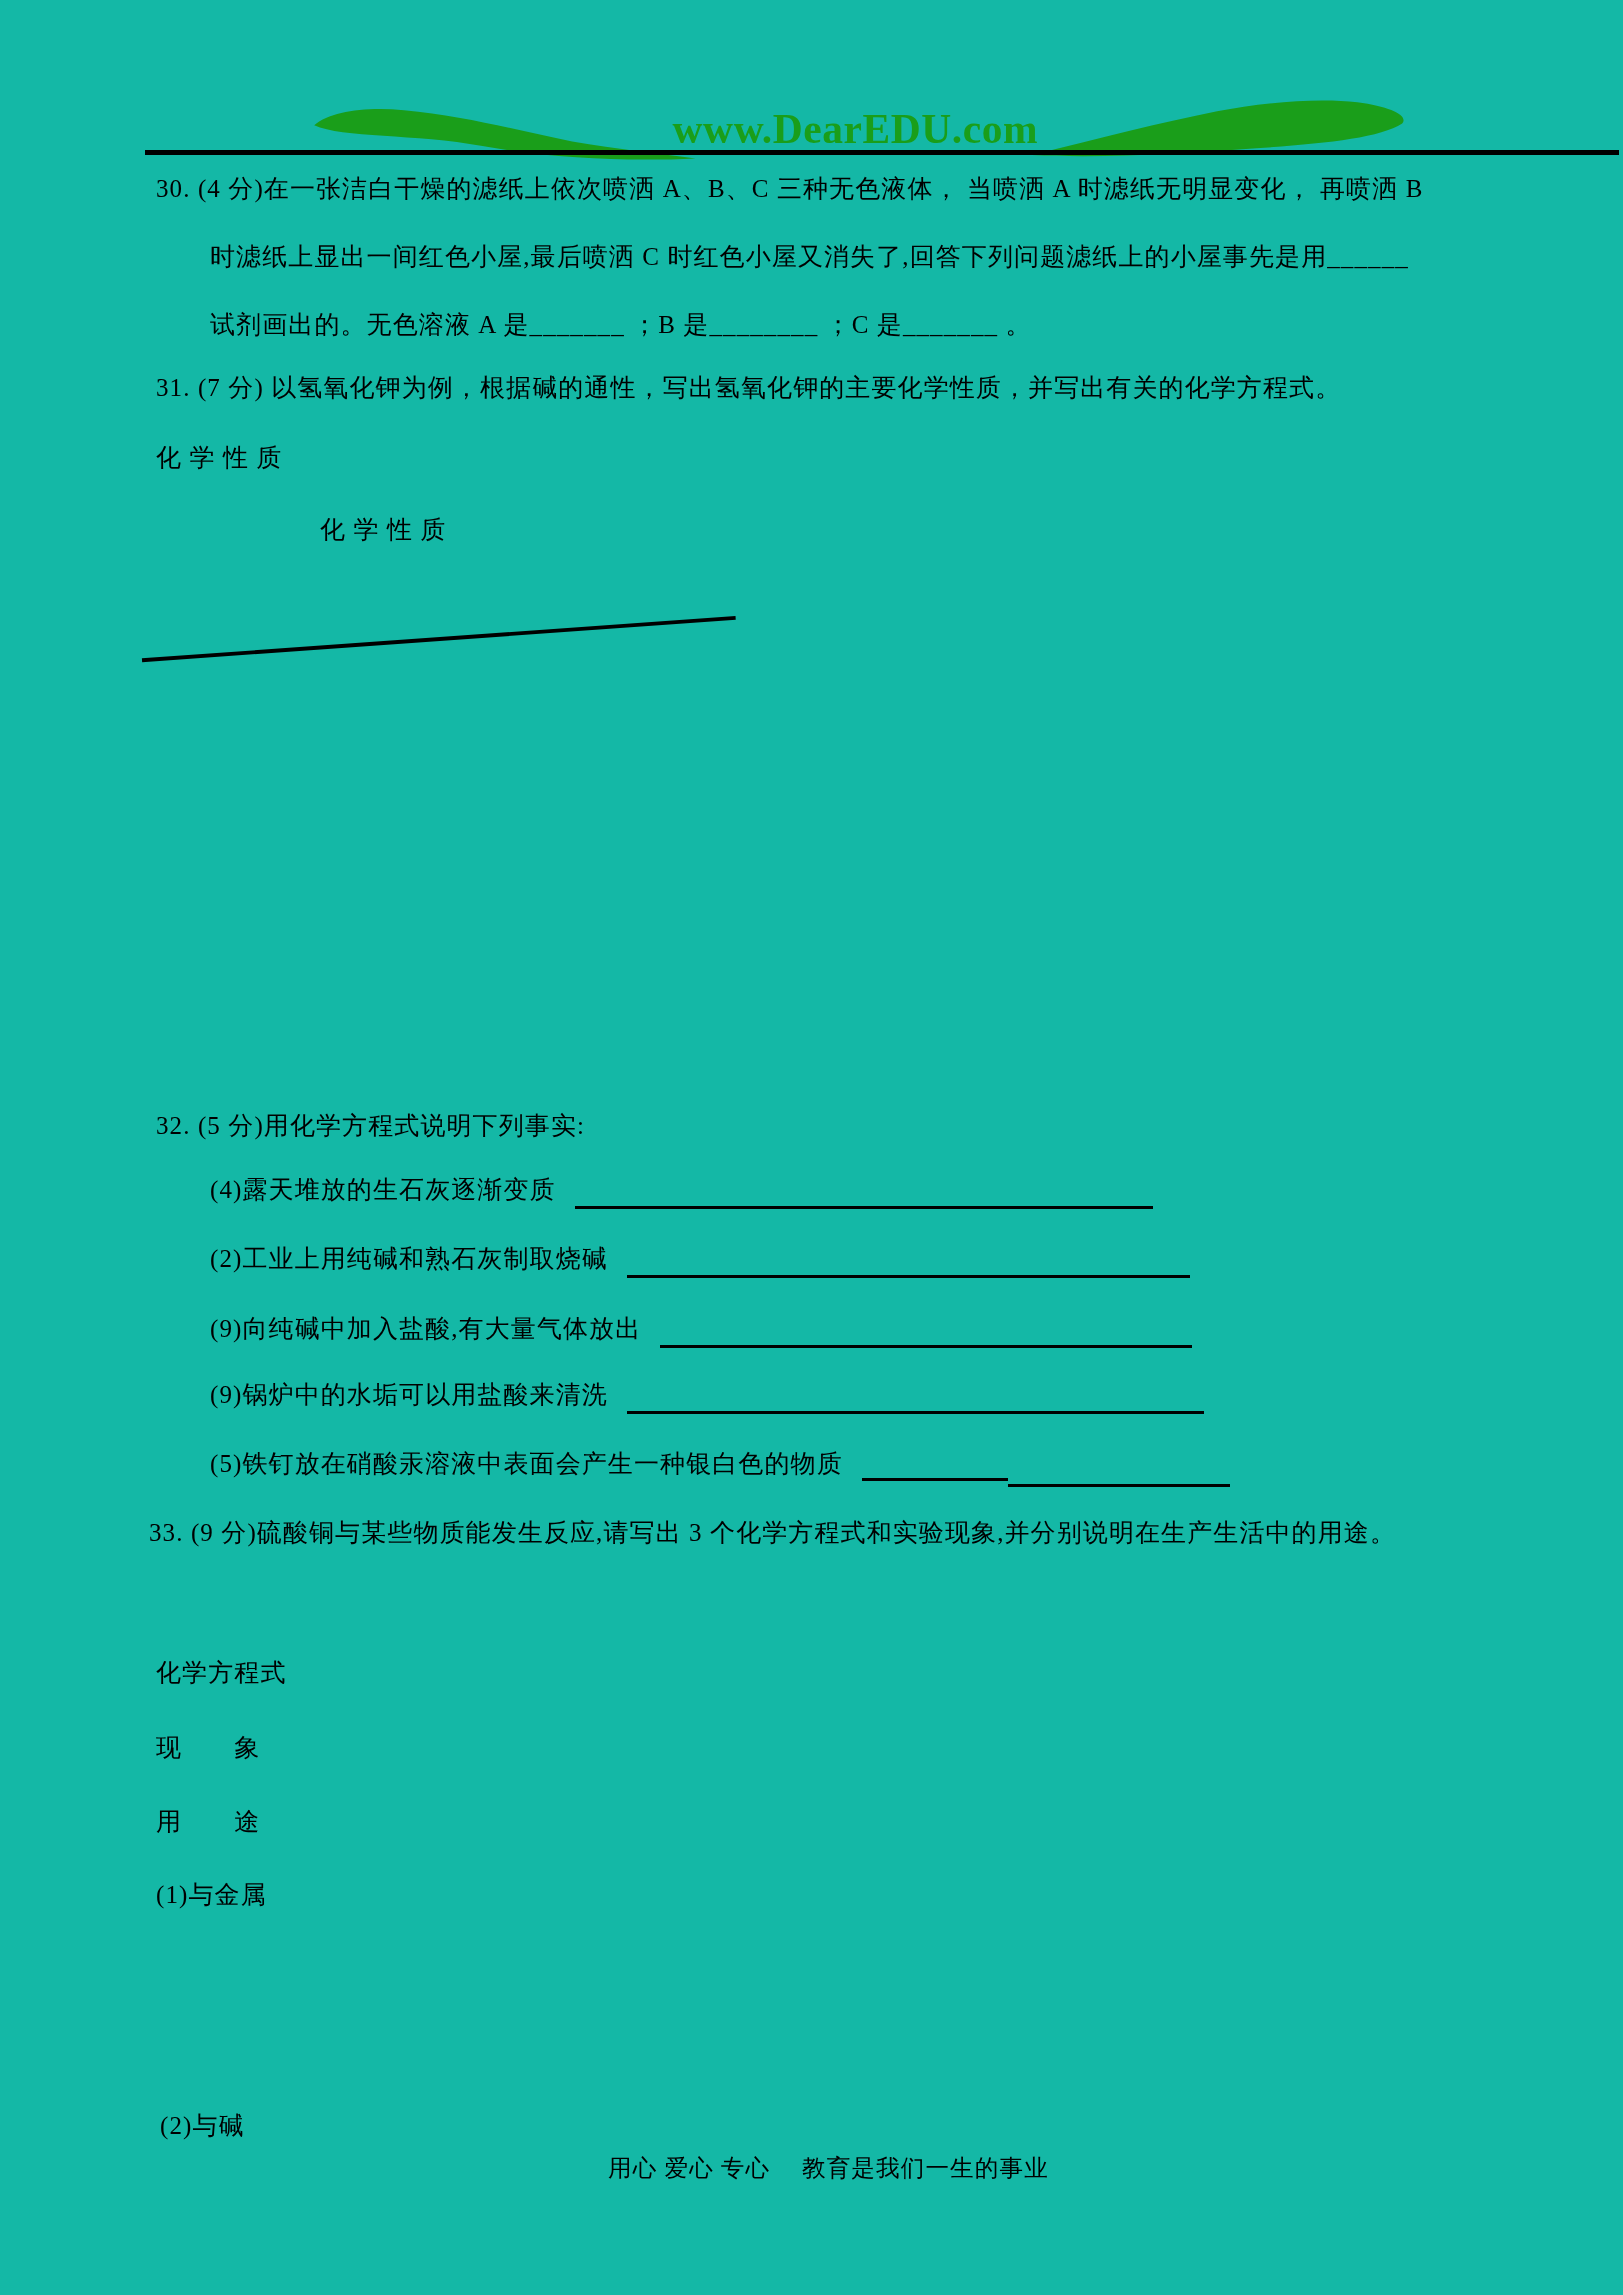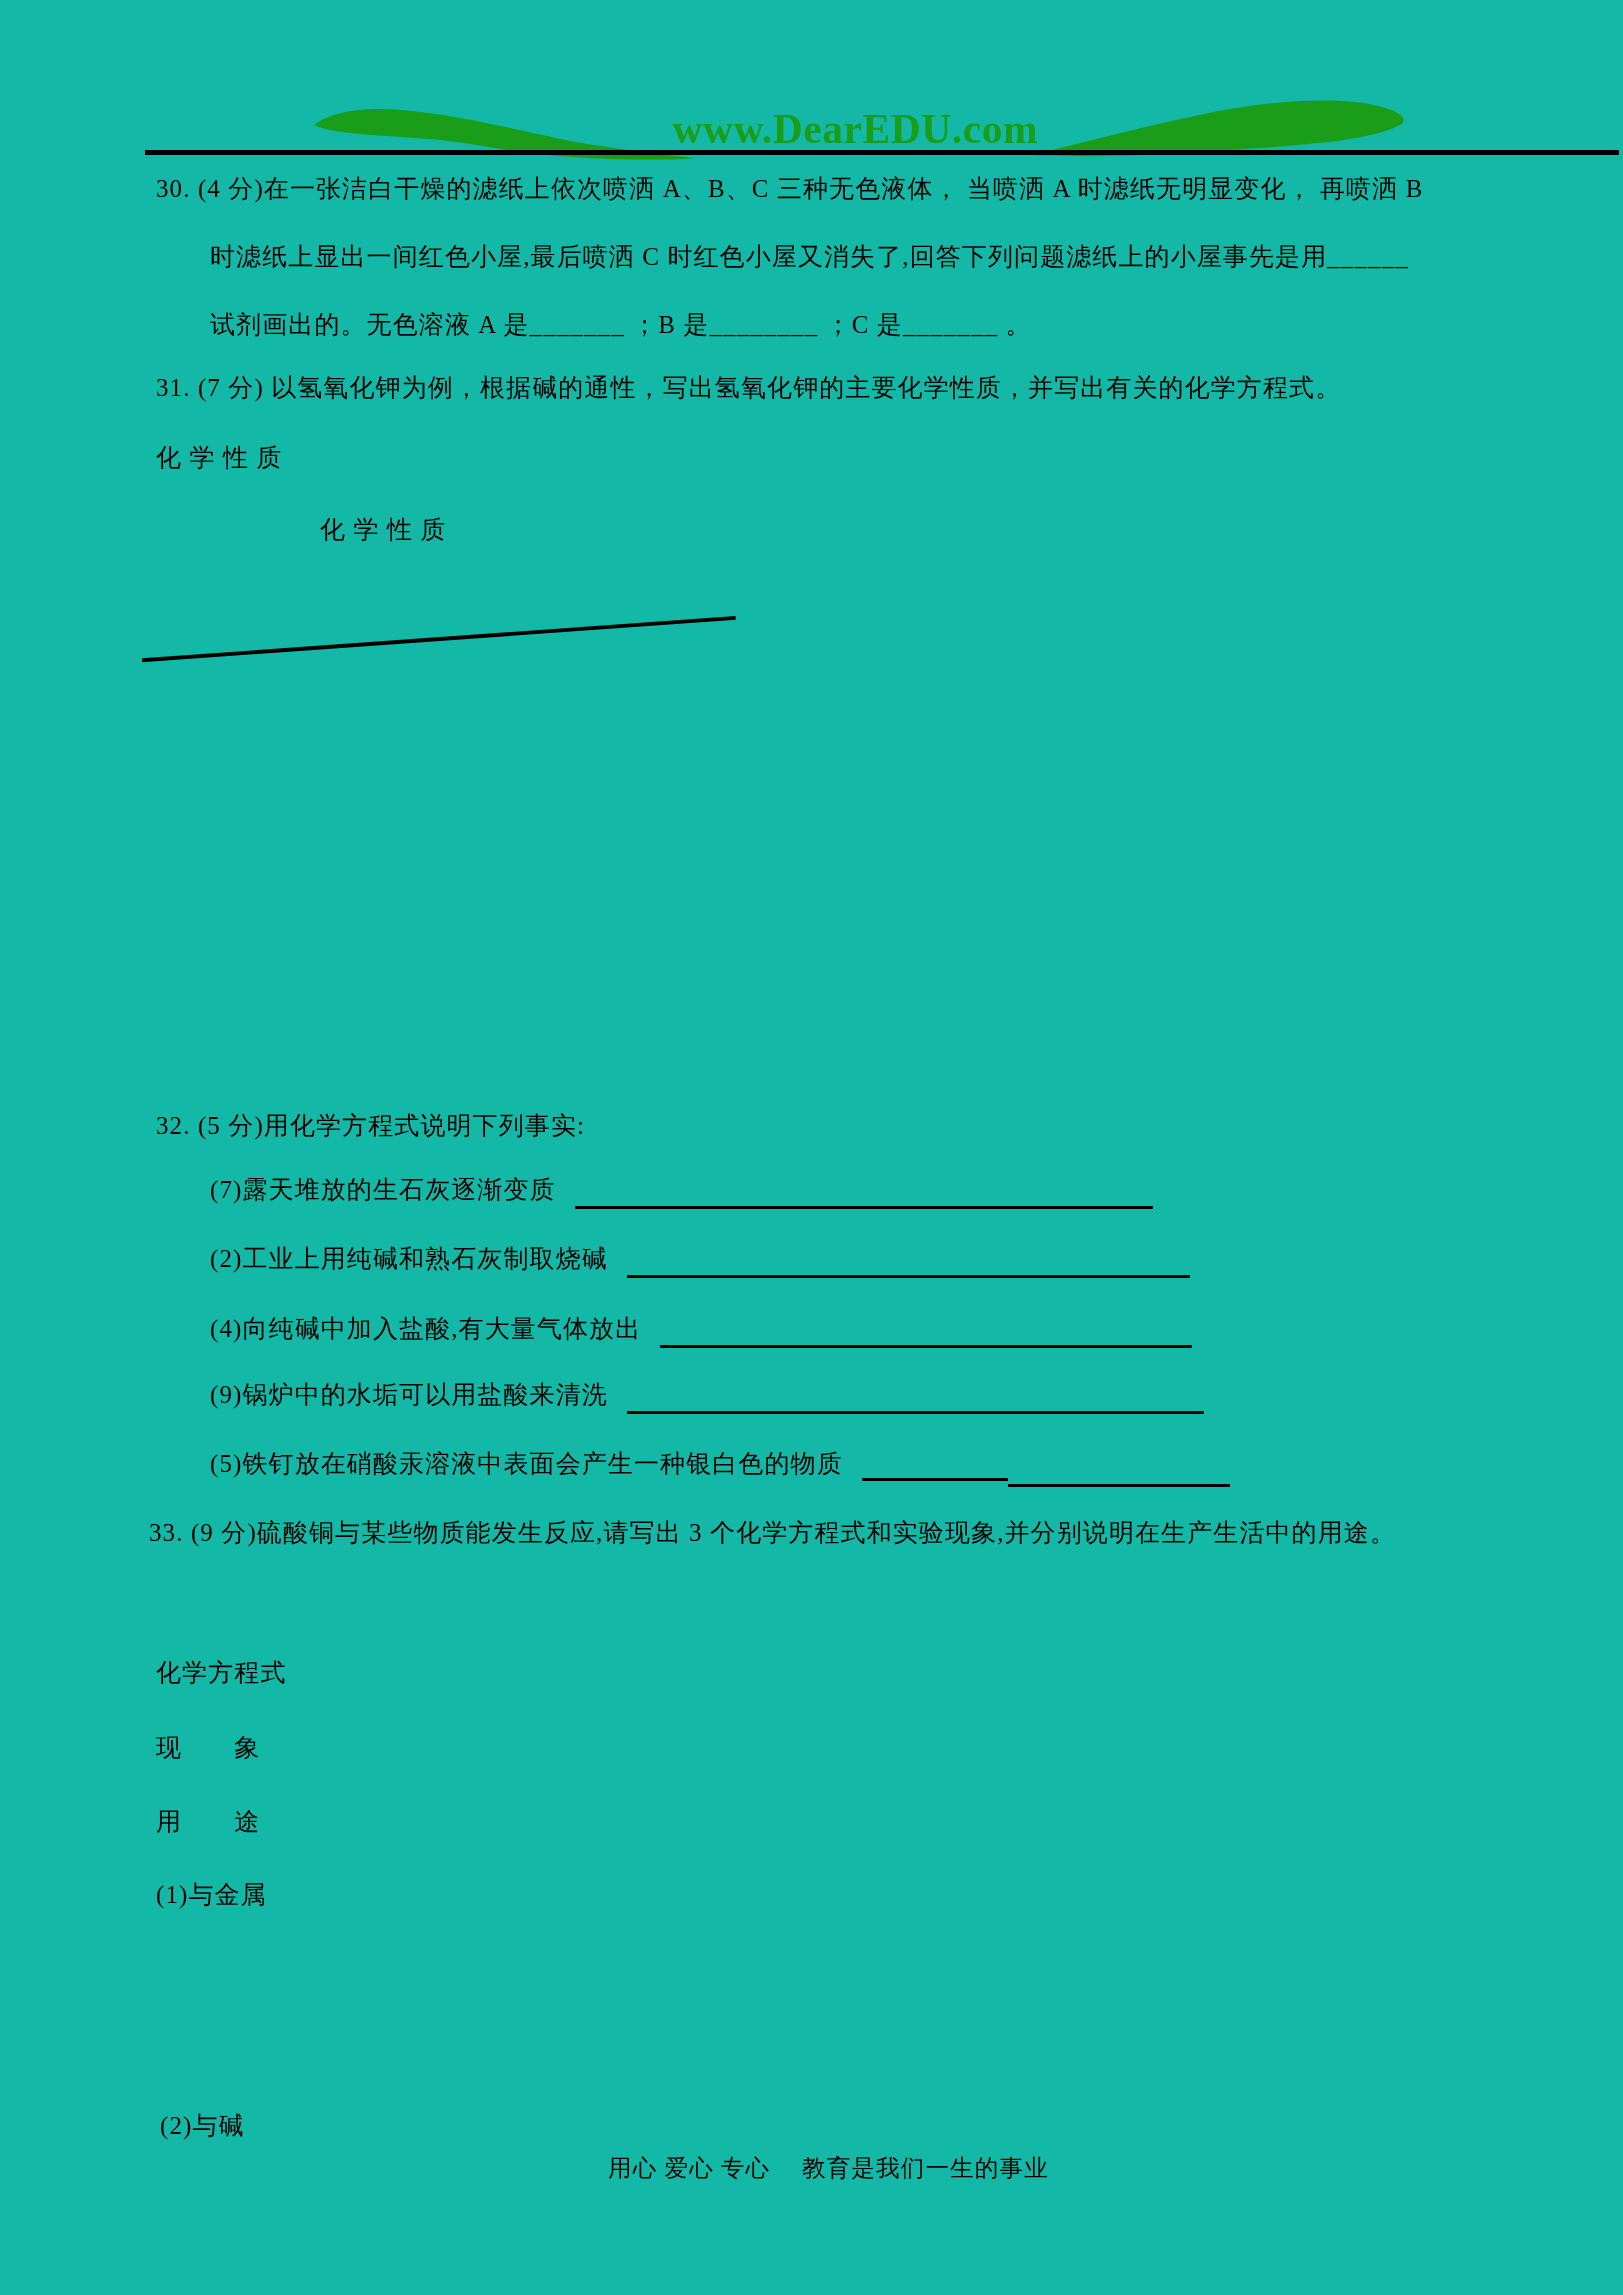--- a/index.html
+++ b/index.html
@@ -85,27 +85,27 @@
 
   <div class="txt q31-t">31. (7 分) 以氢氧化钾为例，根据碱的通性，写出氢氧化钾的主要化学性质，并写出有关的化学方程式。</div>
   <div class="txt q31-lab1">化 学 性 质</div>
   <div class="txt q31-lab2">化 学 性 质</div>
   <svg class="diag-svg" viewBox="0 0 1090 95" xmlns="http://www.w3.org/2000/svg">
     <line x1="10" y1="83" x2="1074" y2="7" stroke="#000000" stroke-width="7"></line>
   </svg>
 
   <div class="txt q32-h">32. (5 分)用化学方程式说明下列事实:</div>
   <div class="txt q32-i1">
-    <span>(7)露天堆放的生石灰逐渐变质</span><span class="blank blank-1"></span>
+    <span>(4)露天堆放的生石灰逐渐变质</span><span class="blank blank-1"></span>
   </div>
   <div class="txt q32-i2">
     <span>(2)工业上用纯碱和熟石灰制取烧碱</span><span class="blank blank-2"></span>
   </div>
   <div class="txt q32-i3">
-    <span>(4)向纯碱中加入盐酸,有大量气体放出</span><span class="blank blank-3"></span>
+    <span>(9)向纯碱中加入盐酸,有大量气体放出</span><span class="blank blank-3"></span>
   </div>
   <div class="txt q32-i4">
     <span>(9)锅炉中的水垢可以用盐酸来清洗</span><span class="blank blank-4"></span>
   </div>
   <div class="txt q32-i5">
     <span>(5)铁钉放在硝酸汞溶液中表面会产生一种银白色的物质</span><span class="blank blank-5a"></span><span class="blank blank-5b"></span>
   </div>
 
   <div class="txt q33-t">33. (9 分)硫酸铜与某些物质能发生反应,请写出 3 个化学方程式和实验现象,并分别说明在生产生活中的用途。</div>
   <div class="txt q33-eq">化学方程式</div>

